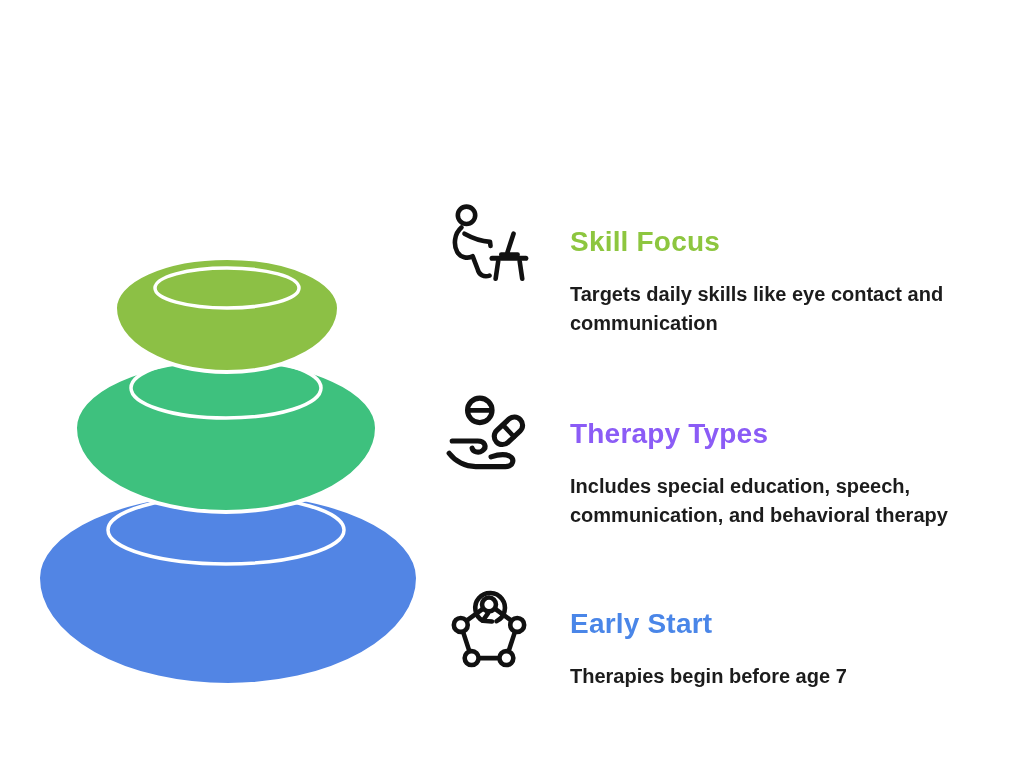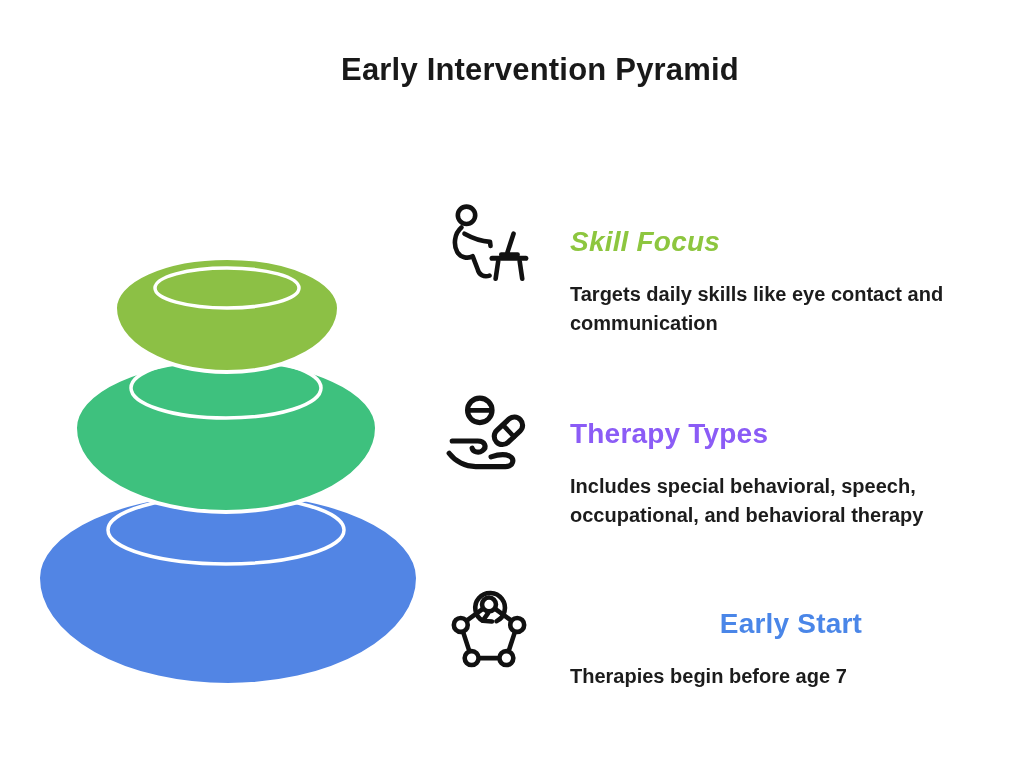--- a/index.html
+++ b/index.html
@@ -31,21 +31,20 @@
   .sec-body{
     position:absolute;top:80px;left:0;width:442px;
     font-size:20px;line-height:29px;font-weight:bold;color:#1c1c1c;
   }
 </style>
 </head>
 <body>
 
 <div class="canvas">
 
-  <div class="title">Early Intervention Pyramid</div>
 
   <svg class="pyramid-svg" width="420" height="460" viewBox="0 0 420 460">
 
     <path class="layer" d="M18 338 A190 86 0 0 1 398 338 A190 107 0 0 1 18 338 Z" style="fill: rgb(82, 133, 228);"></path>
     <ellipse class="ring" cx="206" cy="290" rx="118" ry="34"></ellipse>
 
     <path class="layer" d="M55 188 A151 68 0 0 1 357 188 A151 84 0 0 1 55 188 Z" style="fill: rgb(62, 193, 126);"></path>
     <ellipse class="ring" cx="206" cy="148" rx="95" ry="30"></ellipse>
 
     <path class="layer" d="M95 68 A112 50 0 0 1 319 68 A112 64 0 0 1 95 68 Z" style="fill: rgb(140, 192, 69);"></path>
@@ -57,56 +56,56 @@
       <svg width="92" height="92" viewBox="0 0 90 90">
         <circle class="icon-stroke" cx="23" cy="13" r="8.5" stroke-width="4.5"></circle>
         <path class="icon-stroke" stroke-width="4.5" d="M18 25 C11 31 10 42 14 49 C17 54 24 56 29 53 L34 66 C35 71 40 74 45.5 72"></path>
         <path class="icon-stroke" stroke-width="4.5" d="M21 31 C30 36 39 38.5 46 39 L46.5 43"></path>
         <path class="icon-stroke" stroke-width="5" d="M48 55 H81"></path>
         <path class="icon-stroke" stroke-width="4.5" d="M54 58 L51.5 75 M75 58 L77.5 75"></path>
         <path class="icon-stroke" stroke-width="4.5" d="M69 31 L62.5 51 M57 51.5 H73"></path>
       </svg>
     </div>
     <div class="sec-text">
-      <div class="sec-heading" style="color: rgb(141, 198, 63); font-style: italic;">Skill Focus</div>
+      <div class="sec-heading" style="color: rgb(141, 198, 63);">Skill Focus</div>
       <div class="sec-body">Targets daily skills like eye contact and communication</div>
     </div>
   </div>
 
   <div class="section sec-2">
     <div class="icon-box">
       <svg width="92" height="92" viewBox="0 0 90 90">
         <circle class="icon-stroke" cx="36" cy="16" r="12" stroke-width="5"></circle>
         <path class="icon-stroke" stroke-width="4.5" d="M25 16 H47"></path>
         <g transform="translate(64,36) rotate(-43)">
           <rect class="icon-stroke" x="-16" y="-8" width="32" height="16" rx="8" stroke-width="5"></rect>
           <path class="icon-stroke" stroke-width="4.5" d="M0 -8 L0 8"></path>
         </g>
         <path class="icon-stroke" stroke-width="5" d="M9 46 C18 46 28 46 34 46 C41 46 43.5 52 38.5 55.5 C34.5 58.3 29.5 56.5 28.5 53"></path>
         <path class="icon-stroke" stroke-width="5" d="M6 58 C12 66 22 71 32 71 L61 71 C68.5 71 70.5 64 65.5 61 C61 58.3 53 59.5 47 61.5"></path>
       </svg>
     </div>
     <div class="sec-text">
       <div class="sec-heading" style="color: #8b5cf6;">Therapy Types</div>
-      <div class="sec-body">Includes special behavioral, speech, occupational, and behavioral therapy</div>
+      <div class="sec-body">Includes special education, speech, communication, and behavioral therapy</div>
     </div>
   </div>
 
   <div class="section sec-3">
     <div class="icon-box">
       <svg width="92" height="92" viewBox="0 0 90 90">
         <path class="icon-stroke" stroke-width="4.5" d="M45 20 L72.6 40 L62 72.5 L28 72.5 L17.4 40 Z"></path>
         <path class="icon-stroke" stroke-width="4.5" d="M52.3 36.4 A14.5 14.5 0 1 0 38.9 35.9"></path>
         <path class="icon-stroke" stroke-width="4.5" d="M47.9 36.7 L38.9 35.9 L44.1 28.5"></path>
         <circle class="node" cx="45" cy="20" r="6.8" stroke-width="4.5"></circle>
         <circle class="node" cx="72.6" cy="40" r="6.8" stroke-width="4.5"></circle>
         <circle class="node" cx="62" cy="72.5" r="6.8" stroke-width="4.5"></circle>
         <circle class="node" cx="28" cy="72.5" r="6.8" stroke-width="4.5"></circle>
         <circle class="node" cx="17.4" cy="40" r="6.8" stroke-width="4.5"></circle>
       </svg>
     </div>
     <div class="sec-text">
-      <div class="sec-heading" style="color: rgb(74, 134, 232); text-align: center;">Early Start</div>
+      <div class="sec-heading" style="color: rgb(74, 134, 232);">Early Start</div>
       <div class="sec-body">Therapies begin before age 7</div>
     </div>
   </div>
 
 </div>
 
 </body></html>

